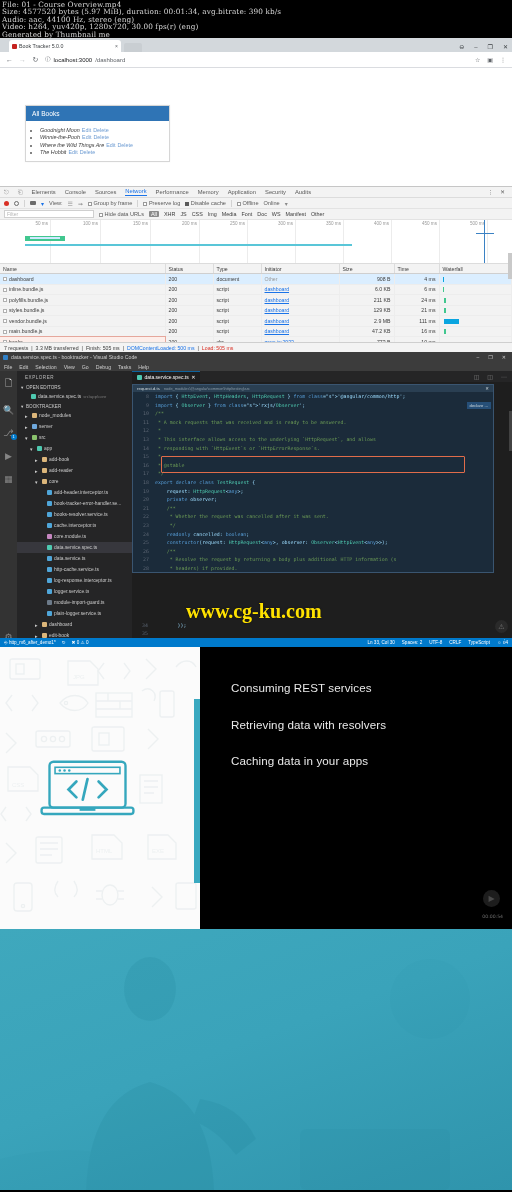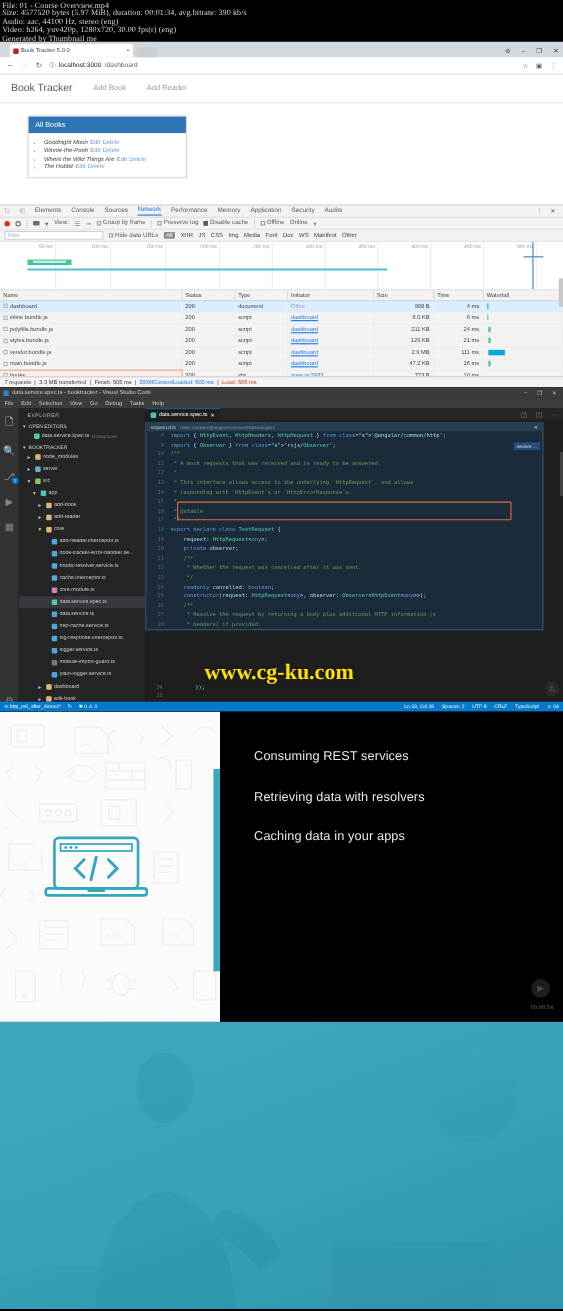--- a/index.html
+++ b/index.html
@@ -5,21 +5,21 @@
   * { box-sizing: border-box; margin: 0; padding: 0; }
   html, body { width: 512px; height: 1192px; background: #000; }
   body { font-family: "Liberation Sans", sans-serif; overflow: hidden; }
 
   
   .meta {
     background: #000; color: #d8d8d8; padding: 1px 2px 0 2px;
     font-family: "DejaVu Serif", serif; font-size: 7.3px; line-height: 7.4px;
     height: 38px; letter-spacing: .1px;
   }
-  .meta div { white-space: nowrap; font-family: Liberation Serif, serif; }
+  .meta div { white-space: nowrap; }
 
   
   .browser { position: relative; background: #fff; height: 314px; overflow: hidden; }
   .tabstrip { background: #d3d8dc; height: 14px; position: relative; display:flex; align-items:flex-end; }
   .tab {
     background:#fff; height:12px; margin-left:9px; width:112px; border-radius:3px 3px 0 0;
     display:flex; align-items:center; padding:0 3px; font-size:5.3px; color:#3c4043; gap:2px;
     position:relative;
   }
   .favicon { width:5px;height:5px;background:#c5221f;border-radius:1px; flex:0 0 auto;}
@@ -238,25 +238,20 @@
         <span class="urlgrey">/dashboard</span>
     </span>
     <span class="ombtns">
       <span>☆</span>
       <span>▣</span>
       <span>⋮</span>
     </span>
   </div>
 
   <div class="page">
-    <div class="navbar">
-      <span class="brand">Book Tracker</span>
-      <span class="navlink">Add Book</span>
-      <span class="navlink">Add Reader</span>
-    </div>
 
     <div class="panel">
       <div class="panel-head">All Books</div>
       <ul class="panel-body">
         <li><span class="bk-title">Goodnight Moon</span><span class="bk-act">Edit</span><span class="bk-act">Delete</span></li>
         <li><span class="bk-title">Winnie-the-Pooh</span><span class="bk-act">Edit</span><span class="bk-act">Delete</span></li>
         <li><span class="bk-title">Where the Wild Things Are</span><span class="bk-act">Edit</span><span class="bk-act">Delete</span></li>
         <li><span class="bk-title">The Hobbit</span><span class="bk-act">Edit</span><span class="bk-act">Delete</span></li>
       </ul>
     </div>

